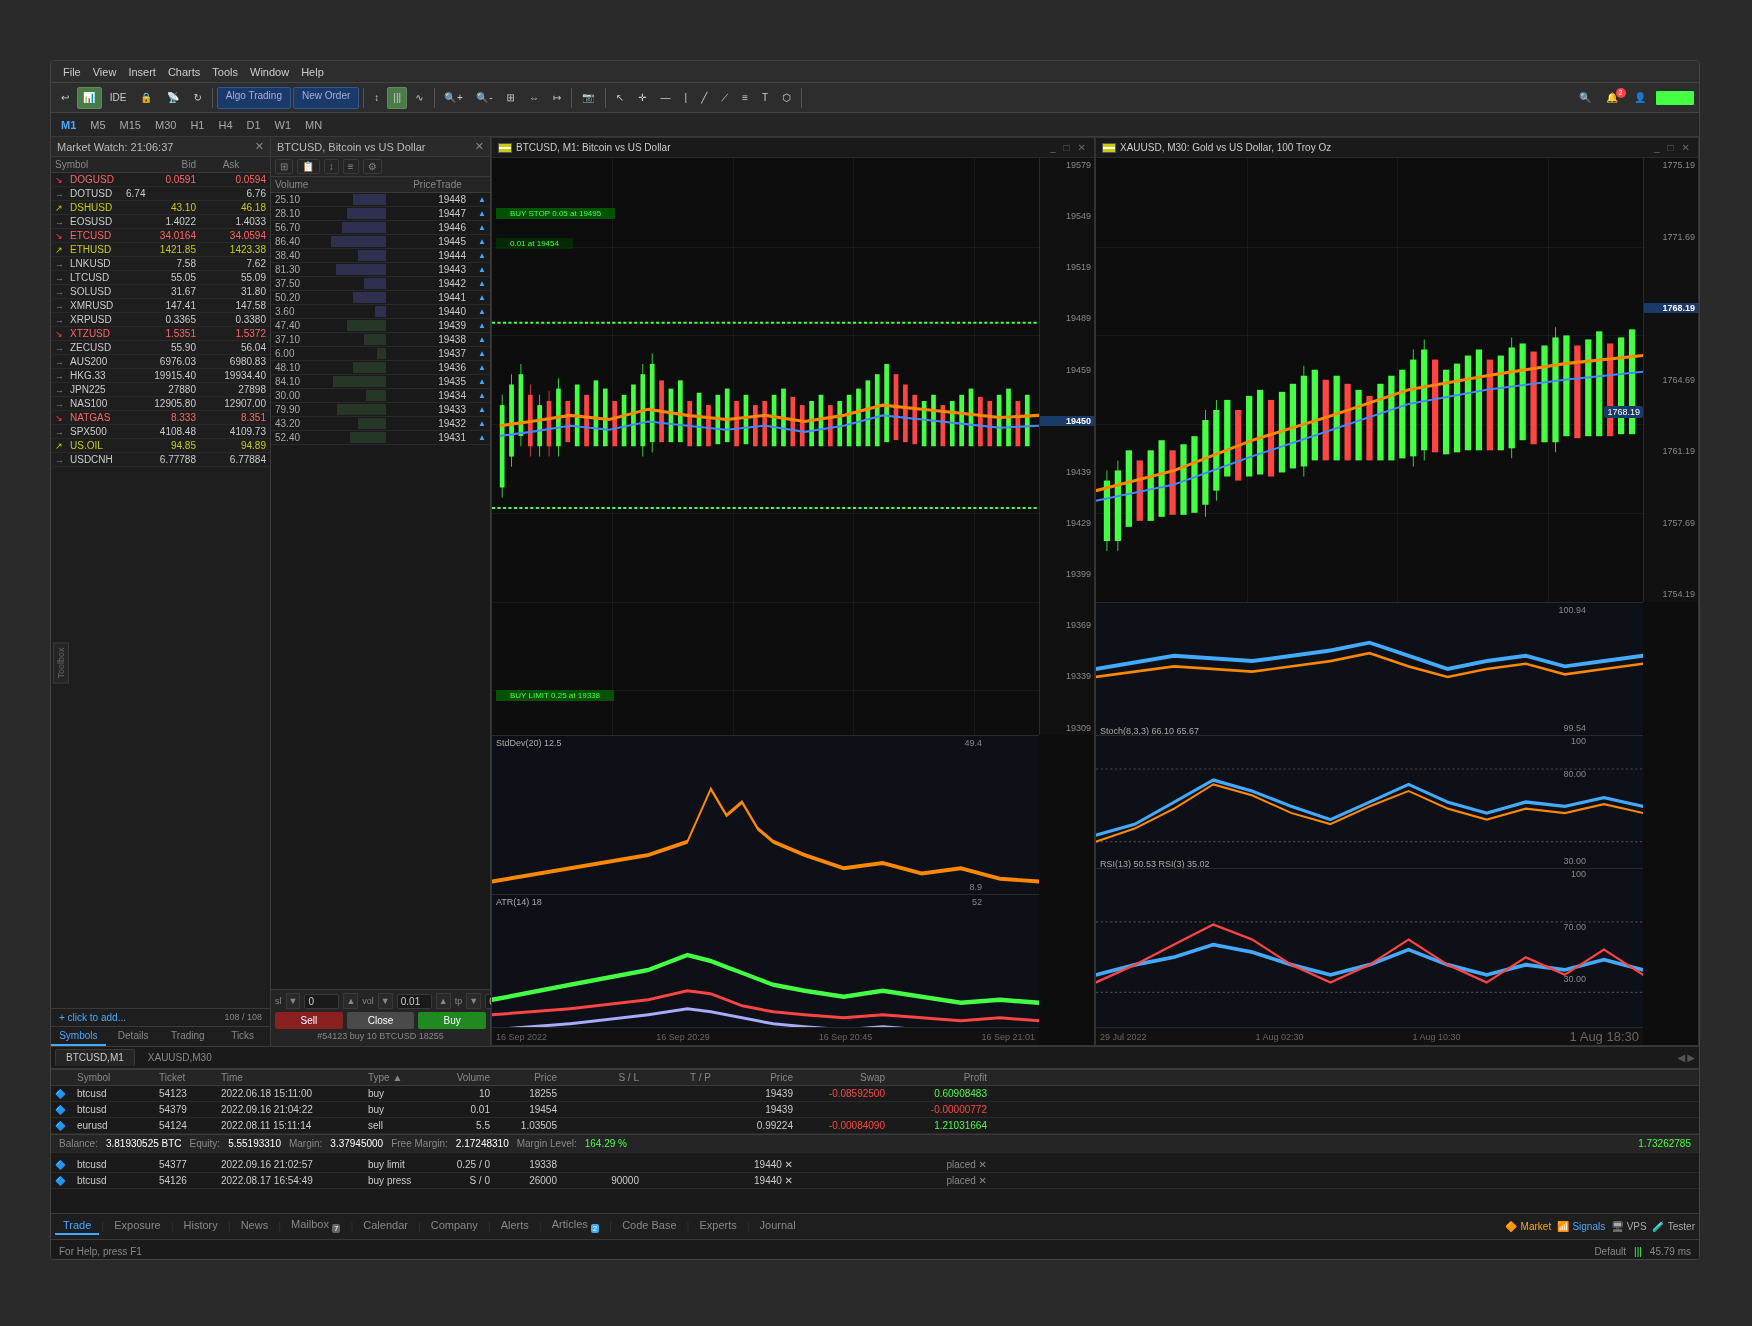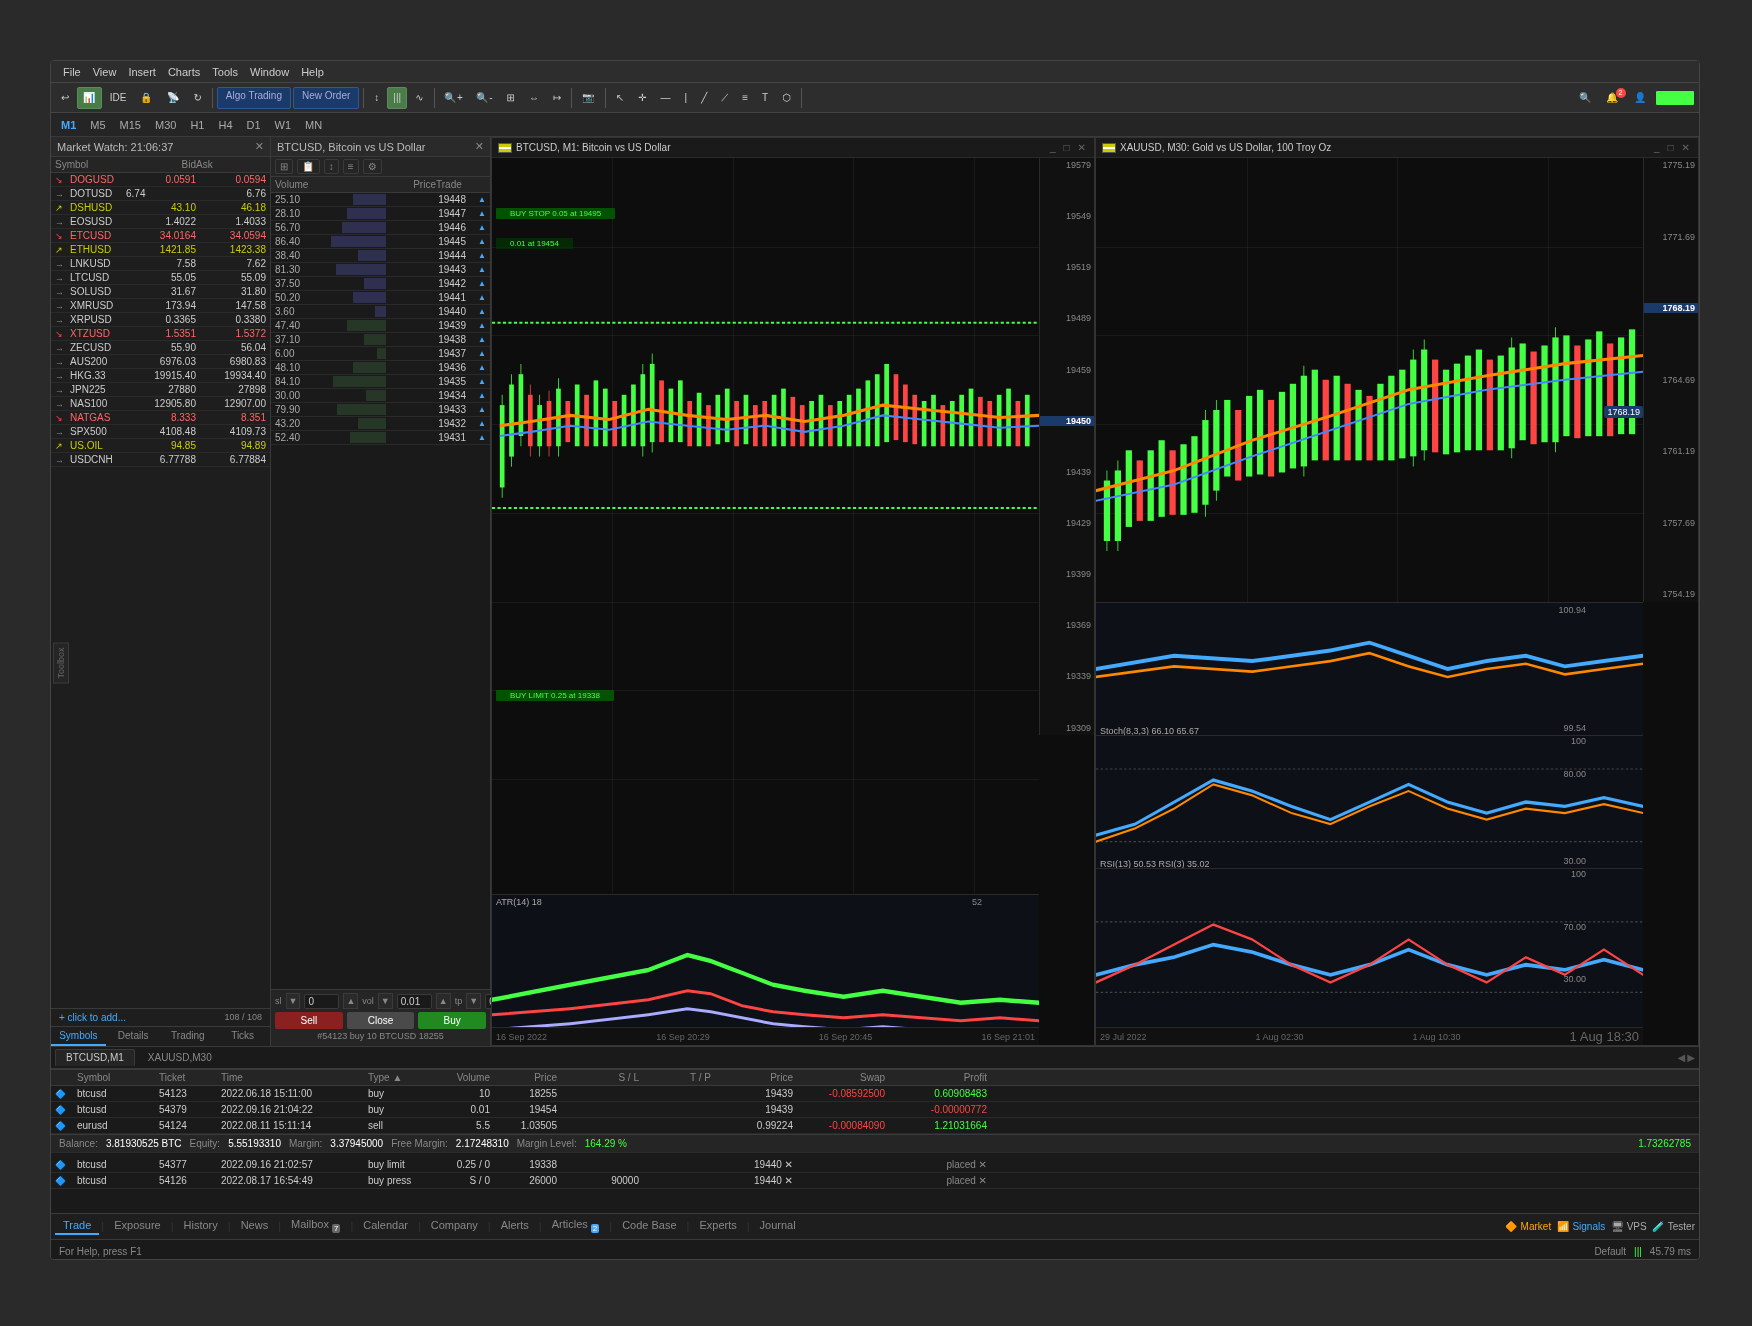--- a/index.html
+++ b/index.html
@@ -548,21 +548,21 @@
   <div style="display:flex; height: calc(100% - 22px - 30px - 24px - 20px - 22px - 170px); border-bottom: 1px solid #3a3a3a;">
 
     <div class="market-watch">
       <div class="panel-header">
         <span>Market Watch: 21:06:37</span>
         <span class="panel-close">✕</span>
       </div>
       <div class="mw-cols">
         <span>Symbol</span>
         <span style="text-align:right">Bid</span>
-        <span style="text-align:left">Ask</span>
+        <span style="text-align:center">Ask</span>
       </div>
       <div id="mw-rows" style="overflow-y:auto; flex:1;">
           <div class="mw-row" style="grid-template-columns: 15px 1fr 70px 70px;">
     <span style="color:#f44;font-size:9px;">↘</span>
     <span style="color:#f66;font-size:10px;">DOGUSD</span>
     <span style="text-align:right;font-size:10px;color:#f66;">0.0591</span>
     <span style="text-align:right;font-size:10px;color:#f66;">0.0594</span>
   </div>
           <div class="mw-row" style="grid-template-columns: 15px 1fr 70px 70px;">
     <span style="color:#888;font-size:9px;">→</span>
@@ -608,21 +608,21 @@
   </div>
           <div class="mw-row" style="grid-template-columns: 15px 1fr 70px 70px;">
     <span style="color:#888;font-size:9px;">→</span>
     <span style="color:#ccc;font-size:10px;">SOLUSD</span>
     <span style="text-align:right;font-size:10px;color:#ccc;">31.67</span>
     <span style="text-align:right;font-size:10px;color:#ccc;">31.80</span>
   </div>
           <div class="mw-row" style="grid-template-columns: 15px 1fr 70px 70px;">
     <span style="color:#888;font-size:9px;">→</span>
     <span style="color:#ccc;font-size:10px;">XMRUSD</span>
-    <span style="text-align:right;font-size:10px;color:#ccc;">173.94</span>
+    <span style="text-align:right;font-size:10px;color:#ccc;">147.41</span>
     <span style="text-align:right;font-size:10px;color:#ccc;">147.58</span>
   </div>
           <div class="mw-row" style="grid-template-columns: 15px 1fr 70px 70px;">
     <span style="color:#888;font-size:9px;">→</span>
     <span style="color:#ccc;font-size:10px;">XRPUSD</span>
     <span style="text-align:right;font-size:10px;color:#ccc;">0.3365</span>
     <span style="text-align:right;font-size:10px;color:#ccc;">0.3380</span>
   </div>
           <div class="mw-row" style="grid-template-columns: 15px 1fr 70px 70px;">
     <span style="color:#f44;font-size:9px;">↘</span>
@@ -1005,20 +1005,28 @@
             <div class="price-label">19459</div>
             <div class="price-label current">19450</div>
             <div class="price-label">19439</div>
             <div class="price-label">19429</div>
             <div class="price-label">19399</div>
             <div class="price-label">19369</div>
             <div class="price-label">19339</div>
             <div class="price-label">19309</div>
           </div>
 
+          <div class="subchart" style="top:65%; height:18%;">
+            <div class="chart-label-overlay" style="top:2px;">StdDev(20) 12.5</div>
+            <svg width="100%" height="100%" viewBox="0 0 700 60" preserveAspectRatio="none">
+              <polyline points="0,55 100,50 200,45 250,40 280,20 300,30 320,25 340,35 360,40 400,45 450,50 500,48 550,52 600,50 650,54 700,55" fill="none" stroke="#f80" stroke-width="1.5"></polyline>
+            </svg>
+            <div style="position:absolute;right:57px;top:2px;color:#888;font-size:9px;">49.4</div>
+            <div style="position:absolute;right:57px;bottom:2px;color:#888;font-size:9px;">8.9</div>
+          </div>
           <div class="subchart" style="top:83%; height:17%;">
             <div class="chart-label-overlay" style="top:2px;">ATR(14) 18</div>
             <svg width="100%" height="100%" viewBox="0 0 700 50" preserveAspectRatio="none">
               <polyline points="0,35 100,30 200,25 250,20 280,22 300,24 320,26 340,28 360,30 400,32 450,34 500,32 550,34 600,36 650,35 700,36" fill="none" stroke="#4f4" stroke-width="1.5"></polyline>
               <polyline points="0,40 100,38 200,35 250,32 280,33 300,35 320,37 340,38 360,39 400,40 450,41 500,40 550,41 600,42 650,41 700,42" fill="none" stroke="#f44" stroke-width="1"></polyline>
               <polyline points="0,45 100,43 200,40 250,38 280,39 300,40 320,41 340,42 360,43 400,44 450,45 500,44 550,45 600,46 650,45 700,46" fill="none" stroke="#aaf" stroke-width="1"></polyline>
             </svg>
             <div style="position:absolute;right:57px;top:2px;color:#888;font-size:9px;">52</div>
             <div style="position:absolute;right:57px;bottom:2px;color:#888;font-size:9px;">14</div>
           </div>

